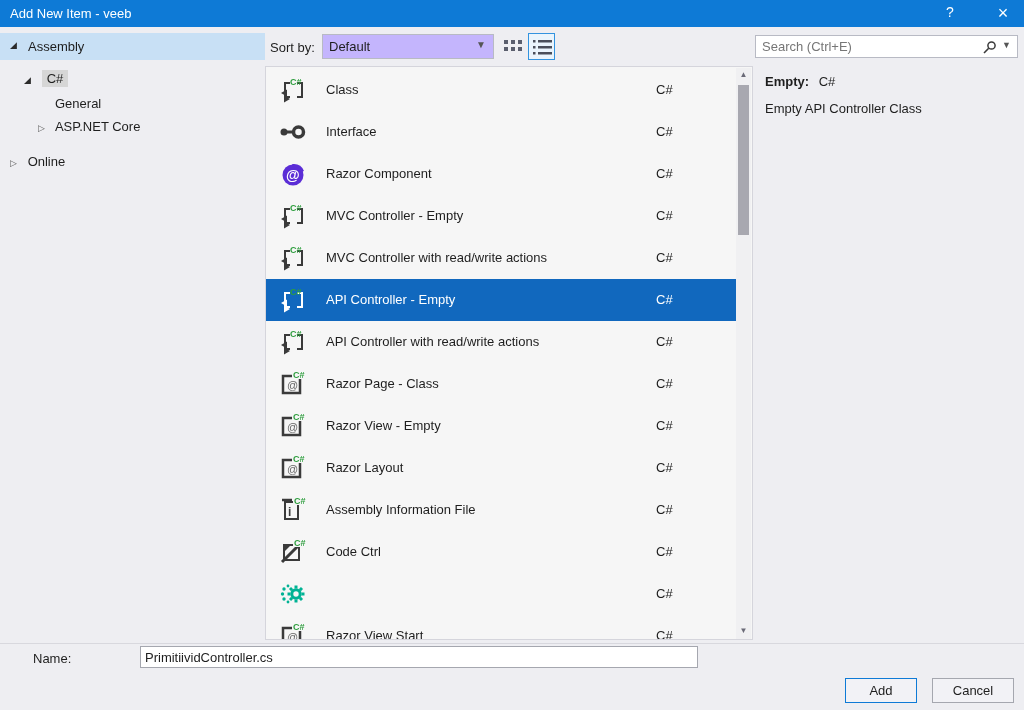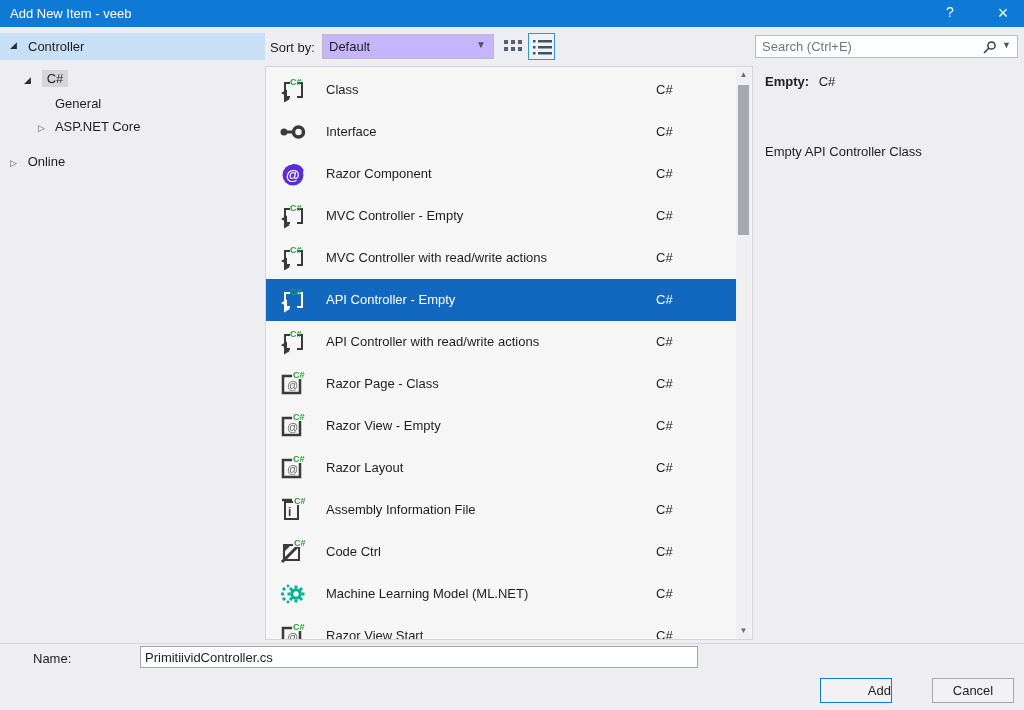--- a/index.html
+++ b/index.html
@@ -55,21 +55,21 @@
   .searchbox input {
     position:absolute; left:0; top:0; width:228px; height:21px; border:none; outline:none;
     padding-left:6px; font-family:"Liberation Sans",sans-serif; font-size:13px; color:#0f766e; background:transparent;
   }
   .searchbox input::placeholder { color:#767676; opacity:1; }
   .searchbox .mag { position:absolute; right:20px; top:4px; }
   .searchbox .arrow { position:absolute; right:6px; top:4px; font-size:9px; color:#555; }
   .type-row { position:absolute; left:765px; top:74px; }
   .type-row .t-label { font-weight:bold; }
   .type-row .t-val { margin-left:6px; }
-  .desc-row { position:absolute; left:765px; top:101px;margin-top:43px; }
+  .desc-row { position:absolute; left:765px; top:101px; }
   
   .tpl-list {
     position:absolute; left:265px; top:66px; width:488px; height:574px;
     background:#f6f6f6; border:1px solid #d5d5dc; overflow:hidden;
   }
   .tpl-rows { position:absolute; left:0; top:2px; width:471px; }
   .tpl-row { position:relative; height:42px; cursor:default; }
   .tpl-row .ticon { position:absolute; left:13px; top:7px; width:28px; height:28px; }
   .tpl-row .tname { position:absolute; left:60px; top:13px; }
   .tpl-row .tlang { position:absolute; left:390px; top:13px; }
@@ -84,36 +84,36 @@
   .name-label { position:absolute; left:33px; top:651px; }
   .name-input {
     position:absolute; left:140px; top:646px; width:558px; height:22px;
     border:1px solid #a5a7af; background:#fff; padding:0 4px;
     font-family:"Liberation Sans",sans-serif; font-size:13px; color:#1e1e1e; outline:none;
   }
   .btn {
     position:absolute; top:678px; height:25px; background:#f2f2f6;
     text-align:center; line-height:23px; font-size:13px; cursor:default;
   }
-  .btn-add { left:820px; width:72px; border:1px solid #0e7ad6;text-align:right; }
+  .btn-add { left:845px; width:72px; border:1px solid #0e7ad6; }
   .btn-cancel { left:932px; width:82px; border:1px solid #a5a7af; }
   svg text { font-family:"Liberation Sans",sans-serif; }
 </style>
 </head>
 <body>
 
 <div class="titlebar">
   <span class="title">Add New Item - veeb</span>
   <span class="helpbtn">?</span>
   <span class="closebtn">×</span>
 </div>
 
 <div class="installed-row">
   <span class="tree-glyph">◢</span>
-  <span class="lbl">Controller</span>
+  <span class="lbl">Assembly</span>
 </div>
 <div class="tree-item ti-csharp">
   <span class="tree-glyph">◢</span>
   <span class="lbl">C#</span>
 </div>
 <div class="tree-item ti-general">
   <span class="lbl">General</span>
 </div>
 <div class="tree-item ti-aspnet">
   <span class="tree-glyph hollow">▷</span>
@@ -311,21 +311,20 @@
               <path d="M17 5.5 v3"></path>
               <path d="M17 19.5 v3"></path>
               <path d="M8.5 14 h3"></path>
               <path d="M22.5 14 h3"></path>
               <path d="M11 8 l2.2 2.2"></path>
               <path d="M23 8 l-2.2 2.2"></path>
               <path d="M11 20 l2.2 -2.2"></path>
               <path d="M23 20 l-2.2 -2.2"></path>
             </g>
           </svg></span>
-        <span class="tname">Machine Learning Model (ML.NET)</span>
         <span class="tlang">C#</span>
       </div>
       <div class="tpl-row">
         <span class="ticon"><svg width="28" height="28">
       <rect x="4" y="6" width="17" height="17" fill="none" stroke="#3a3a3a" stroke-width="2.5"></rect>
       <text x="8" y="19" font-size="11" fill="#666">@</text>
       <rect x="13" y="0" width="14" height="9" fill="#f6f6f6"></rect>
       <text x="14" y="8" font-size="9" font-weight="bold" fill="#2e9e3e">C#</text>
           </svg></span>
         <span class="tname">Razor View Start</span>

